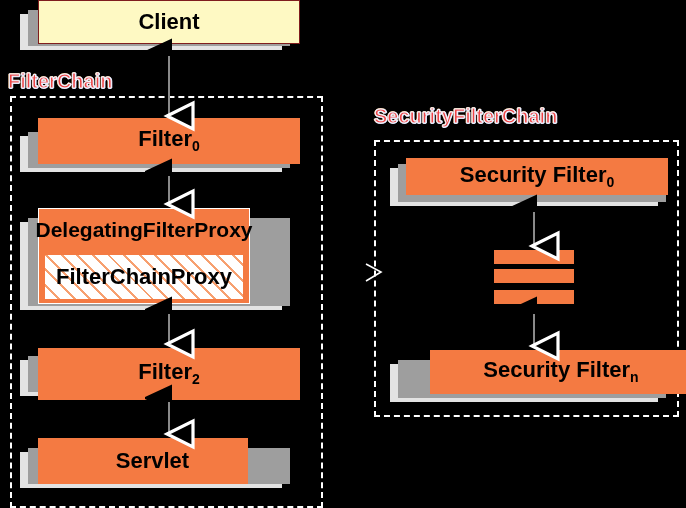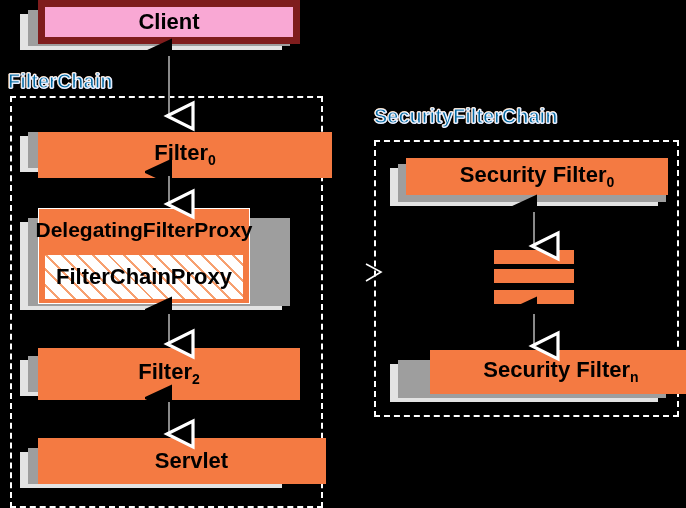--- a/index.html
+++ b/index.html
@@ -20,21 +20,21 @@
   .group-box {
     position: absolute;
     border: 2px dashed #ffffff;
     background: transparent;
     box-sizing: border-box;
   }
   .group-label {
     position: absolute;
     font-size: 20px;
     font-weight: bold;
-    color: #0369a1;
+    color: #ef4444;
     letter-spacing: 0px;
     white-space: nowrap;
     -webkit-text-stroke: 1.1px #f0f4ff;
     text-shadow:
        1px 0 0 #d8e2ff, -1px 0 0 #e8b27a,
        0 1px 0 #cfd9f5, 0 -1px 0 #f4c79a;
   }
 
   
   .node {
@@ -62,22 +62,22 @@
     white-space: nowrap;
   }
   .node-label .sub {
     font-size: 14px;
     vertical-align: sub;
     font-weight: bold;
   }
 
   
   .client-box {
-    background: #f9a8d4;
-    border: 7px solid #7f1d1d;
+    background: #fef9c3;
+    border: 1px solid #7f1d1d;
   }
 
   
   .dfp-outer {
     position: absolute;
     background: #f47a42;
     border: 1px solid #ffffff;
     box-sizing: border-box;
     z-index: 5;
   }
@@ -140,42 +140,42 @@
   <div class="group-box" style="left:374px; top:140px; width:305px; height:277px;"></div>
 
   <div class="shadow-far" style="left:20px; top:14px; width:262px; height:36px;"></div>
   <div class="shadow-near" style="left:28px; top:10px; width:262px; height:36px;"></div>
   <div class="node client-box" style="left:38px; top:0px; width:262px; height:44px;">
     <span class="node-label">Client</span>
   </div>
 
   <div class="shadow-far" style="left:20px; top:136px; width:262px; height:36px;"></div>
   <div class="shadow-near" style="left:28px; top:132px; width:262px; height:36px;"></div>
-  <div class="node" style="left:38px; top:132px; width:294px; height:46px;">
+  <div class="node" style="left:38px; top:118px; width:262px; height:46px;">
     <span class="node-label"><span>Filter</span><span class="sub">0</span></span>
   </div>
 
   <div class="shadow-far" style="left:20px; top:222px; width:262px; height:88px;"></div>
   <div class="shadow-near" style="left:28px; top:218px; width:262px; height:88px;"></div>
   <div class="dfp-outer" style="left:38px; top:208px; width:212px; height:96px;">
     <div class="dfp-title">DelegatingFilterProxy</div>
     <div class="fcp-inner">
       <span class="node-label">FilterChainProxy</span>
     </div>
   </div>
 
   <div class="shadow-far" style="left:20px; top:360px; width:262px; height:36px;"></div>
   <div class="shadow-near" style="left:28px; top:356px; width:262px; height:36px;"></div>
   <div class="node" style="left:38px; top:348px; width:262px; height:52px;">
     <span class="node-label"><span>Filter</span><span class="sub">2</span></span>
   </div>
 
   <div class="shadow-far" style="left:20px; top:452px; width:262px; height:36px;"></div>
   <div class="shadow-near" style="left:28px; top:448px; width:262px; height:36px;"></div>
-  <div class="node" style="left:38px; top:438px; width:288px; height:46px;padding-left:19px;">
+  <div class="node" style="left:38px; top:438px; width:210px; height:46px;padding-left:19px;">
     <span class="node-label">Servlet</span>
   </div>
 
   <div class="shadow-far" style="left:390px; top:168px; width:268px; height:38px;"></div>
   <div class="shadow-near" style="left:398px; top:164px; width:268px; height:38px;"></div>
   <div class="node" style="left:406px; top:158px; width:262px; height:37px;">
     <span class="node-label"><span>Security Filter</span><span class="sub">0</span></span>
   </div>
 
   <div class="mini-bar" style="left:494px; top:250px; width:80px; height:14px;"></div>

